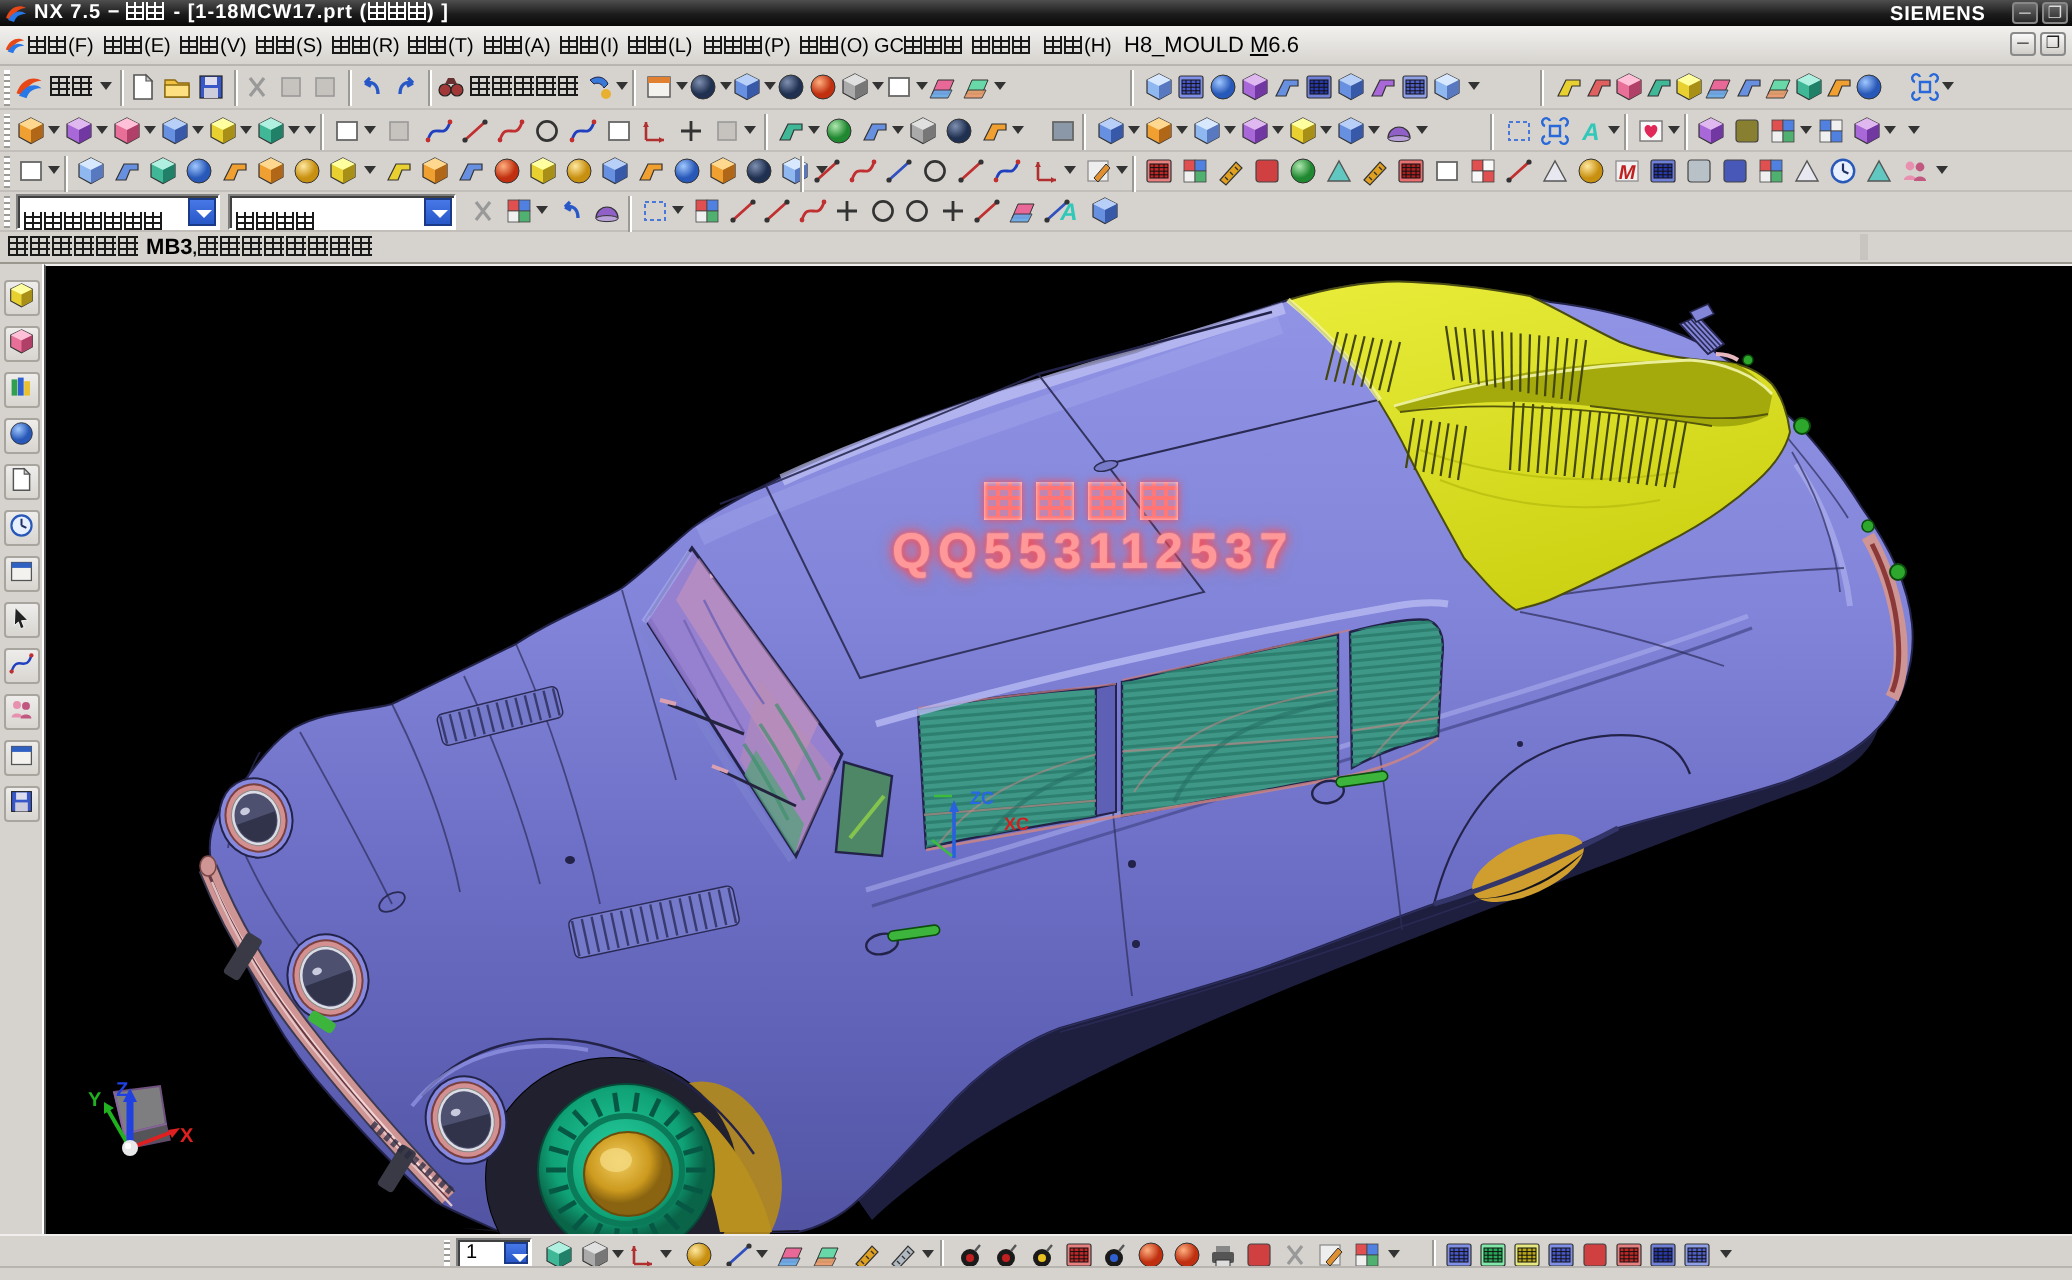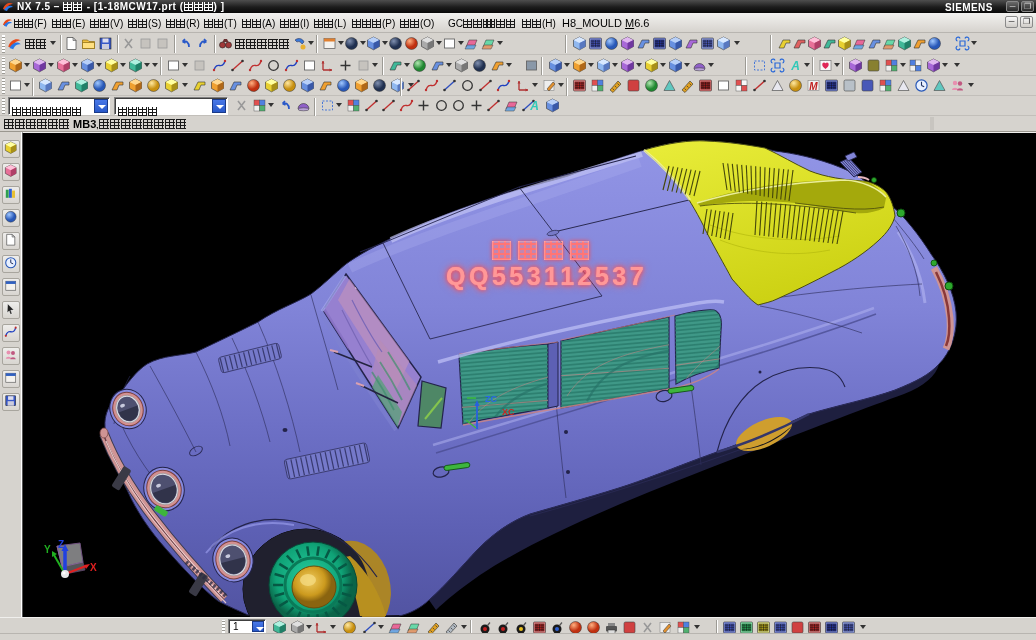--- a/index.html
+++ b/index.html
@@ -44,21 +44,21 @@
     <span class="abs" style="left:52px;top:5px;font-size:10px;color:#000"><i class="cj" style="width:9px;height:9px;margin-right:1px"></i><i class="cj" style="width:9px;height:9px;margin-right:1px"></i>(E)</span>
     <span class="abs" style="left:90px;top:5px;font-size:10px;color:#000"><i class="cj" style="width:9px;height:9px;margin-right:1px"></i><i class="cj" style="width:9px;height:9px;margin-right:1px"></i>(V)</span>
     <span class="abs" style="left:128px;top:5px;font-size:10px;color:#000"><i class="cj" style="width:9px;height:9px;margin-right:1px"></i><i class="cj" style="width:9px;height:9px;margin-right:1px"></i>(S)</span>
     <span class="abs" style="left:166px;top:5px;font-size:10px;color:#000"><i class="cj" style="width:9px;height:9px;margin-right:1px"></i><i class="cj" style="width:9px;height:9px;margin-right:1px"></i>(R)</span>
     <span class="abs" style="left:204px;top:5px;font-size:10px;color:#000"><i class="cj" style="width:9px;height:9px;margin-right:1px"></i><i class="cj" style="width:9px;height:9px;margin-right:1px"></i>(T)</span>
     <span class="abs" style="left:242px;top:5px;font-size:10px;color:#000"><i class="cj" style="width:9px;height:9px;margin-right:1px"></i><i class="cj" style="width:9px;height:9px;margin-right:1px"></i>(A)</span>
     <span class="abs" style="left:280px;top:5px;font-size:10px;color:#000"><i class="cj" style="width:9px;height:9px;margin-right:1px"></i><i class="cj" style="width:9px;height:9px;margin-right:1px"></i>(I)</span>
     <span class="abs" style="left:314px;top:5px;font-size:10px;color:#000"><i class="cj" style="width:9px;height:9px;margin-right:1px"></i><i class="cj" style="width:9px;height:9px;margin-right:1px"></i>(L)</span>
     <span class="abs" style="left:352px;top:5px;font-size:10px;color:#000"><i class="cj" style="width:9px;height:9px;margin-right:1px"></i><i class="cj" style="width:9px;height:9px;margin-right:1px"></i><i class="cj" style="width:9px;height:9px;margin-right:1px"></i>(P)</span>
     <span class="abs" style="left:400px;top:5px;font-size:10px;color:#000"><i class="cj" style="width:9px;height:9px;margin-right:1px"></i><i class="cj" style="width:9px;height:9px;margin-right:1px"></i>(O)</span>
-    <span class="abs" style="left:448px;top:5px;font-size:10px;color:#000">GC<i class="cj" style="width:9px;height:9px;margin-right:1px"></i><i class="cj" style="width:9px;height:9px;margin-right:1px"></i><i class="cj" style="width:9px;height:9px;margin-right:1px"></i></span>
+    <span class="abs" style="left:437px;top:5px;font-size:10px;color:#000">GC<i class="cj" style="width:9px;height:9px;margin-right:1px"></i><i class="cj" style="width:9px;height:9px;margin-right:1px"></i><i class="cj" style="width:9px;height:9px;margin-right:1px"></i></span>
     <span class="abs" style="left:486px;top:5px;font-size:10px;color:#000"><i class="cj" style="width:9px;height:9px;margin-right:1px"></i><i class="cj" style="width:9px;height:9px;margin-right:1px"></i><i class="cj" style="width:9px;height:9px;margin-right:1px"></i></span>
     <span class="abs" style="left:522px;top:5px;font-size:10px;color:#000"><i class="cj" style="width:9px;height:9px;margin-right:1px"></i><i class="cj" style="width:9px;height:9px;margin-right:1px"></i>(H)</span>
 <span class="abs" style="left:562px;top:4px;font-size:11px;color:#000">H8_MOULD <u>M</u>6.6</span>
 <span class="mbtn" style="left:1005px;top:3px">─</span>
 <span class="mbtn" style="left:1020px;top:3px">❐</span>
 </div>
 <div class="tb" style="top:33px;height:22px;border-bottom:1px solid #c2bfba">
     <i class="hdl" style="left:2px;top:2px;height:18px"></i>
     <svg class="abs" style="left:7px;top:3px" width="15" height="15" viewBox="0 0 12 11">
       <path d="M1,8 C3,2 8,1 11,3 C8,3 5,5 4,9 Z" fill="#e84818"></path>

